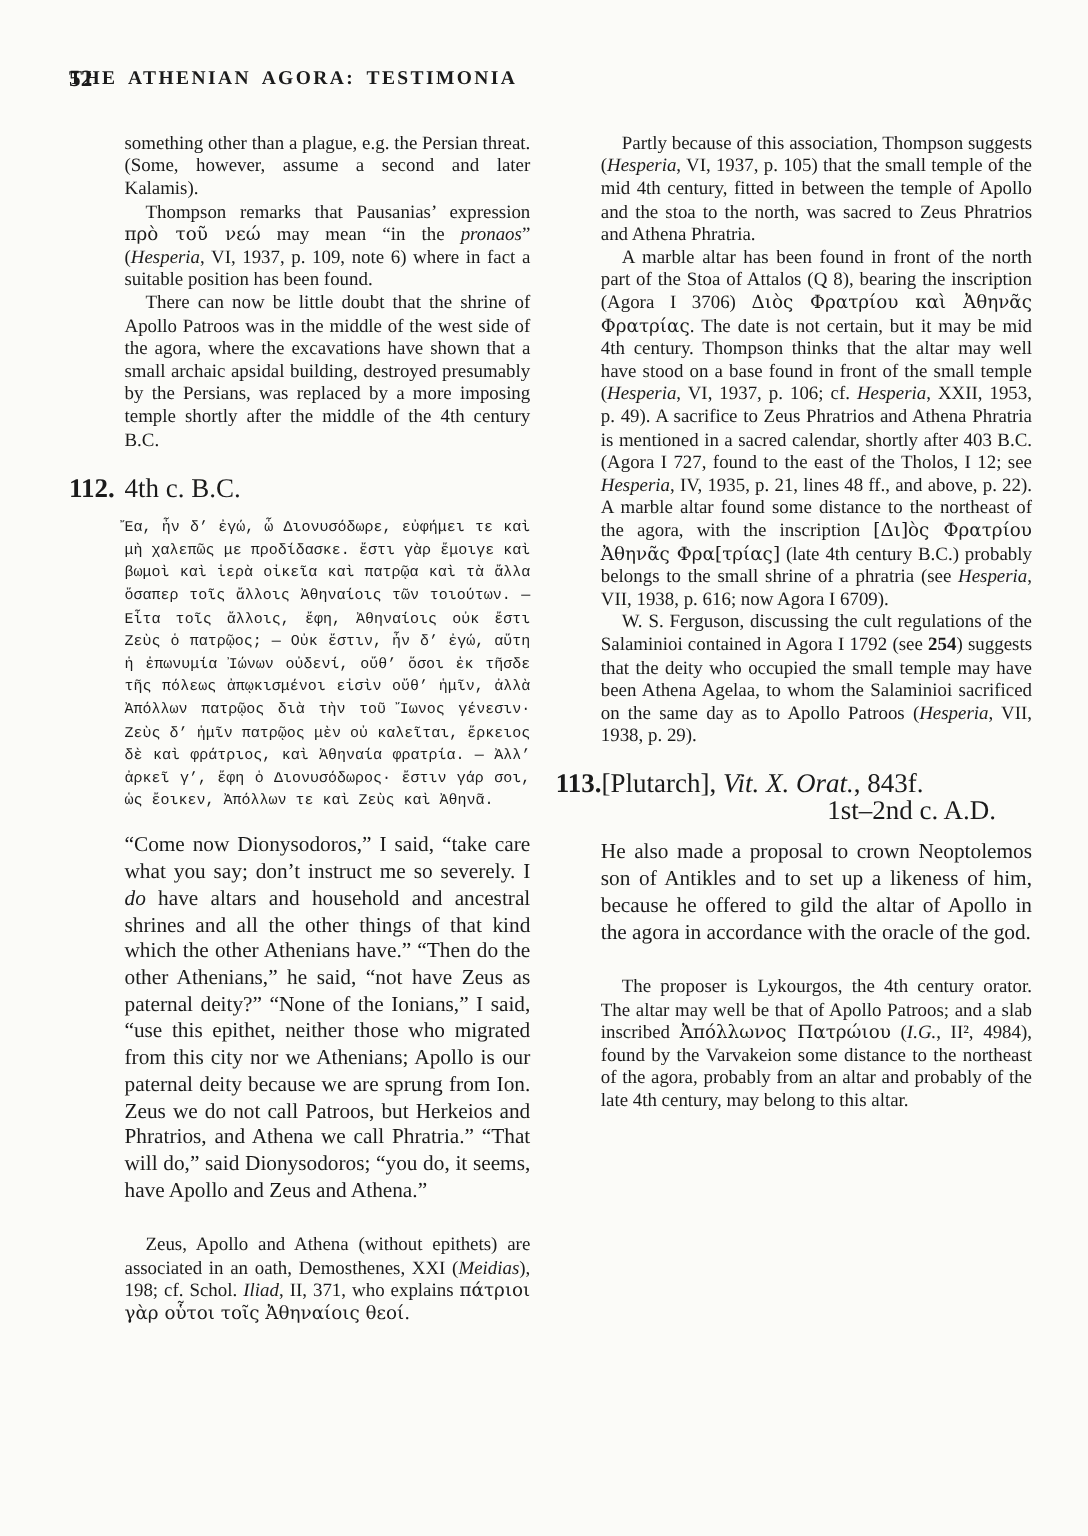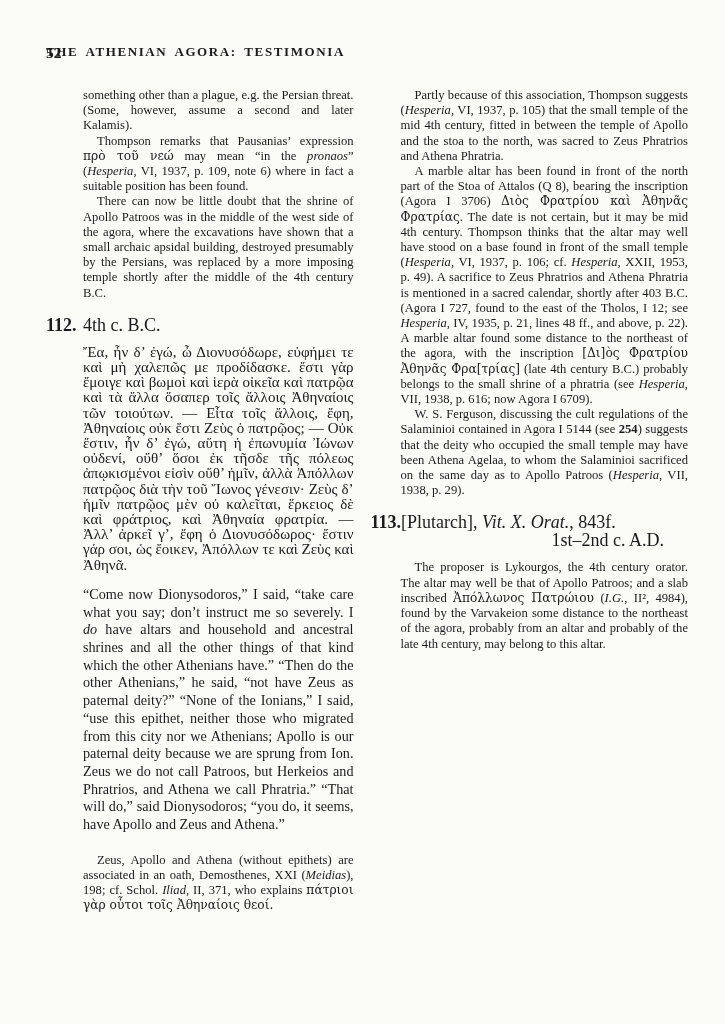--- a/index.html
+++ b/index.html
@@ -61,22 +61,22 @@
   
   p { margin: 0; }
   .para {
     font-size: 12.6px;
     line-height: 15.2px;
     text-align: justify;
   }
   .fl-indent { text-indent: 14px; }
   .gap { margin-top: 9px; }
   .greek {
-    font-family: Liberation Serif, serif;
-    font-size: 15px;
+    font-family: Liberation Mono, monospace;
+    font-size: 10px;
     line-height: 15.2px;
     text-align: justify;
     margin-bottom: 13px;
   }
   .gk { font-family: "DejaVu Serif", serif; font-size: 0.97em; }
   .translation {
     font-size: 14.2px;
     line-height: 17.7px;
     text-align: justify;
     margin-bottom: 19px;
@@ -120,21 +120,22 @@
             <span class="entry-date">4th c. B.C.</span>
           </div>
         </div>
         <p class="greek hang"><span>Ἔα, ἦν δ’ ἐγώ, ὦ Διονυσόδωρε, εὐφήμει τε καὶ μὴ χαλεπῶς με προδίδασκε. ἔστι γὰρ ἔμοιγε καὶ βωμοὶ καὶ ἱερὰ οἰκεῖα καὶ πατρῷα καὶ τὰ ἄλλα ὅσαπερ τοῖς ἄλλοις Ἀθηναίοις τῶν τοιούτων. — Εἶτα τοῖς ἄλλοις, ἔφη, Ἀθηναίοις οὐκ ἔστι Ζεὺς ὁ πατρῷος; — Οὐκ ἔστιν, ἦν δ’ ἐγώ, αὕτη ἡ ἐπωνυμία Ἰώνων οὐδενί, οὔθ’ ὅσοι ἐκ τῆσδε τῆς πόλεως ἀπῳκισμένοι εἰσὶν οὔθ’ ἡμῖν, ἀλλὰ Ἀπόλλων πατρῷος διὰ τὴν τοῦ Ἴωνος γένεσιν· Ζεὺς δ’ ἡμῖν πατρῷος μὲν οὐ καλεῖται, ἕρκειος δὲ καὶ φράτριος, καὶ Ἀθηναία φρατρία. — Ἀλλ’ ἀρκεῖ γ’, ἔφη ὁ Διονυσόδωρος· ἔστιν γάρ σοι, ὡς ἔοικεν, Ἀπόλλων τε καὶ Ζεὺς καὶ Ἀθηνᾶ.</span></p>
         <p class="translation hang"><span>“Come now Dionysodoros,” I said, “take care what you say; don’t instruct me so severely. I </span><i>do</i><span> have altars and household and ancestral shrines and all the other things of that kind which the other Athenians have.” “Then do the other Athenians,” he said, “not have Zeus as paternal deity?” “None of the Ionians,” I said, “use this epithet, neither those who migrated from this city nor we Athenians; Apollo is our paternal deity because we are sprung from Ion. Zeus we do not call Patroos, but Herkeios and Phratrios, and Athena we call Phratria.” “That will do,” said Dionysodoros; “you do, it seems, have Apollo and Zeus and Athena.”</span></p>
         <p class="para hang fl-indent"><span>Zeus, Apollo and Athena (without epithets) are associated in an oath, Demosthenes, XXI (</span><i>Meidias</i><span>), 198; cf. Schol. </span><i>Iliad</i><span>, II, 371, who explains </span><span class="gk">πάτριοι γὰρ οὗτοι τοῖς Ἀθηναίοις θεοί.</span></p>
       </div>
     <div class="col col-right">
         <p class="para hang fl-indent"><span>Partly because of this association, Thompson suggests (</span><i>Hesperia</i><span>, VI, 1937, p. 105) that the small temple of the mid 4th century, fitted in between the temple of Apollo and the stoa to the north, was sacred to Zeus Phratrios and Athena Phratria.</span></p>
         <p class="para hang fl-indent"><span>A marble altar has been found in front of the north part of the Stoa of Attalos (Q 8), bearing the inscription (Agora I 3706) </span><span class="gk">Διὸς Φρατρίου καὶ Ἀθηνᾶς Φρατρίας</span><span>. The date is not certain, but it may be mid 4th century. Thompson thinks that the altar may well have stood on a base found in front of the small temple (</span><i>Hesperia</i><span>, VI, 1937, p. 106; cf. </span><i>Hesperia</i><span>, XXII, 1953, p. 49). A sacrifice to Zeus Phratrios and Athena Phratria is mentioned in a sacred calendar, shortly after 403 B.C. (Agora I 727, found to the east of the Tholos, I 12; see </span><i>Hesperia</i><span>, IV, 1935, p. 21, lines 48 ff., and above, p. 22). A marble altar found some distance to the northeast of the agora, with the inscription </span><span class="gk">[Δι]ὸς Φρατρίου Ἀθηνᾶς Φρα[τρίας]</span><span> (late 4th century B.C.) probably belongs to the small shrine of a phratria (see </span><i>Hesperia</i><span>, VII, 1938, p. 616; now Agora I 6709).</span></p>
-        <p class="para hang fl-indent"><span>W. S. Ferguson, discussing the cult regulations of the Salaminioi contained in Agora I 5144 (see </span><b>254</b><span>) suggests that the deity who occupied the small temple may have been Athena Agelaa, to whom the Salaminioi sacrificed on the same day as to Apollo Patroos (</span><i>Hesperia</i><span>, VII, 1938, p. 29).</span></p>
+        <p class="para hang fl-indent"><span>W. S. Ferguson, discussing the cult regulations of the Salaminioi contained in Agora I 1792 (see </span><b>254</b><span>) suggests that the deity who occupied the small temple may have been Athena Agelaa, to whom the Salaminioi sacrificed on the same day as to Apollo Patroos (</span><i>Hesperia</i><span>, VII, 1938, p. 29).</span></p>
         <div class="entry">
           <div class="entry-line"><span class="entry-num">113.</span><span class="entry-title"><span>[Plutarch], </span><i>Vit. X. Orat.</i><span>, 843f.</span></span></div>
           <div class="date-line"><span class="entry-date">1st–2nd c. A.D.</span></div>
         </div>
+        <p class="translation hang"><span>He also made a proposal to crown Neoptolemos son of Antikles and to set up a likeness of him, because he offered to gild the altar of Apollo in the agora in accordance with the oracle of the god.</span></p>
         <p class="para hang fl-indent"><span>The proposer is Lykourgos, the 4th century orator. The altar may well be that of Apollo Patroos; and a slab inscribed </span><span class="gk">Ἀπόλλωνος Πατρώιου</span><span> (</span><i>I.G.</i><span>, II², 4984), found by the Varvakeion some distance to the northeast of the agora, probably from an altar and probably of the late 4th century, may belong to this altar.</span></p>
       </div>
   </div>
 </div>
 
 </body></html>

